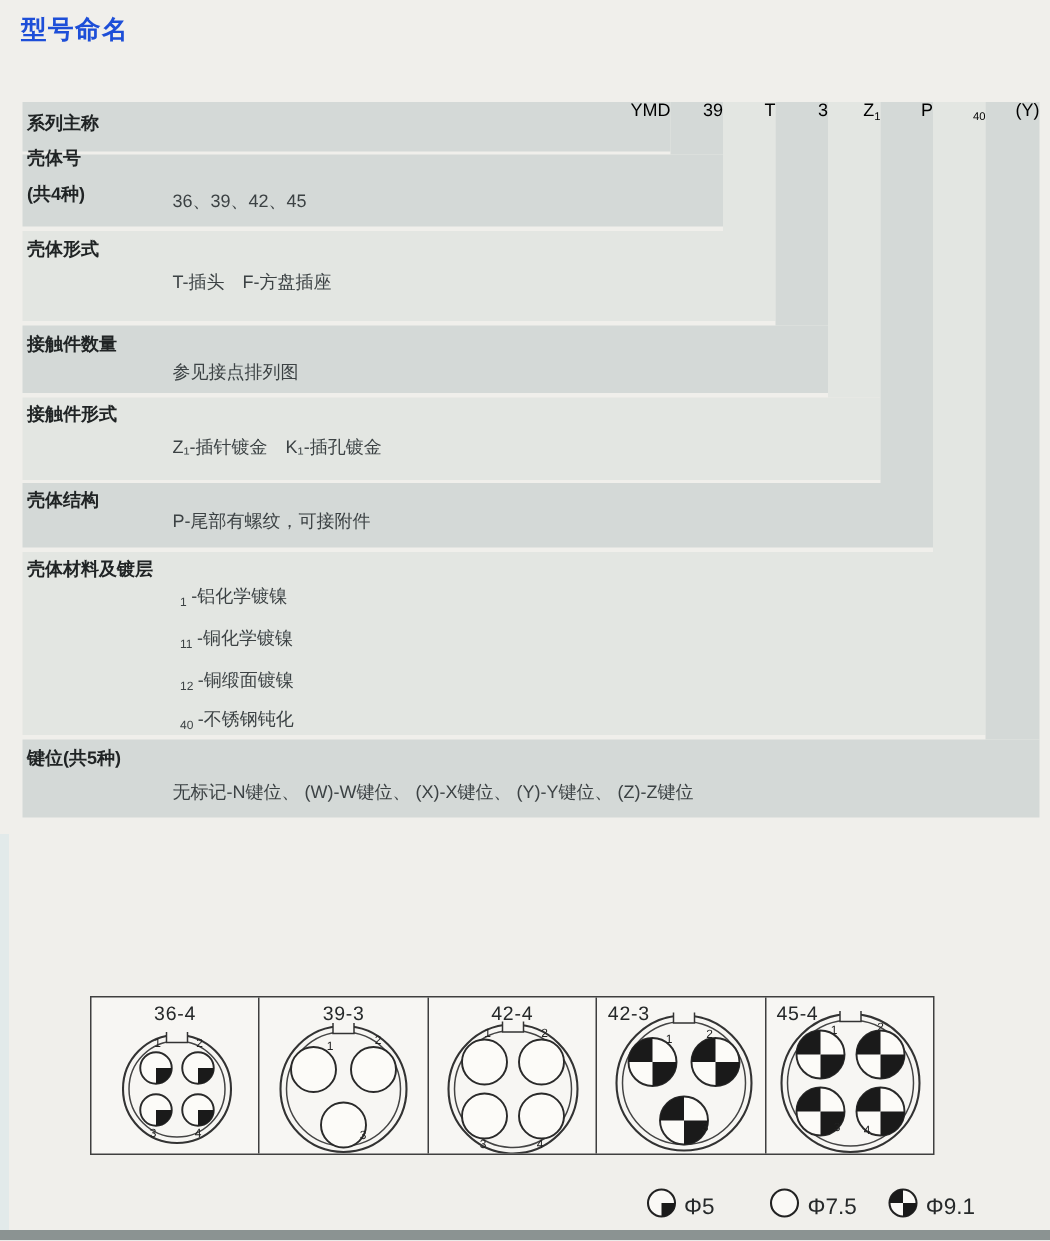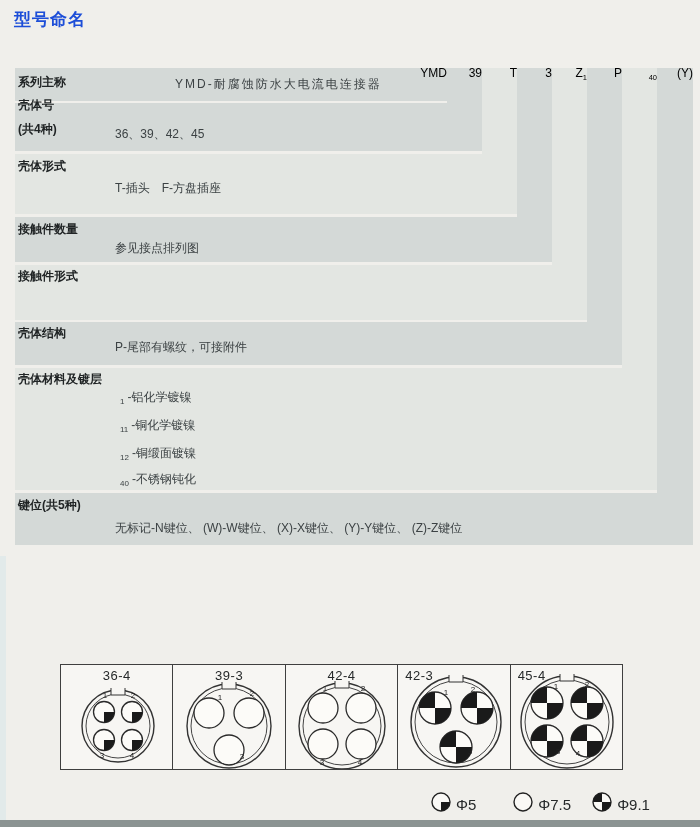--- a/index.html
+++ b/index.html
@@ -73,33 +73,33 @@
   <div class="code" style="left:410px;width:37px;"><span>YMD</span><span class="sub"></span></div>
   <div class="code" style="left:447px;width:35px;"><span>39</span><span class="sub"></span></div>
   <div class="code" style="left:482px;width:35px;"><span>T</span><span class="sub"></span></div>
   <div class="code" style="left:517px;width:35px;"><span>3</span><span class="sub"></span></div>
   <div class="code" style="left:552px;width:35px;"><span>Z</span><span class="sub">1</span></div>
   <div class="code" style="left:587px;width:35px;"><span>P</span><span class="sub"></span></div>
   <div class="code" style="left:622px;width:35px;"><span></span><span class="sub">40</span></div>
   <div class="code" style="left:657px;width:36px;"><span>(Y)</span><span class="sub"></span></div>
 
   <div class="rowlabel" style="top:74px;">系列主称</div>
-  <div class="rowvalue" style="left:175px;top:76px;letter-spacing:2px;">YMD-耐腐蚀防水大电流电连接器</div>
 
   <div class="rowlabel" style="top:97px;">壳体号</div>
   <div class="rowlabel" style="top:121px;">(共4种)</div>
   <div class="rowvalue" style="top:126px;">36、39、42、45</div>
 
   <div class="rowlabel" style="top:158px;">壳体形式</div>
   <div class="rowvalue" style="top:180px;">T-插头　F-方盘插座</div>
 
   <div class="rowlabel" style="top:221px;">接触件数量</div>
   <div class="rowvalue" style="top:240px;">参见接点排列图</div>
 
   <div class="rowlabel" style="top:268px;">接触件形式</div>
+  <div class="rowvalue" style="top:290px;">Z₁-插针镀金　K₁-插孔镀金</div>
 
   <div class="rowlabel" style="top:325px;">壳体结构</div>
   <div class="rowvalue" style="top:339px;">P-尾部有螺纹，可接附件</div>
 
   <div class="rowlabel" style="top:371px;">壳体材料及镀层</div>
   <div class="matitem" style="top:389px;"><span class="sub">1</span><span>-铝化学镀镍</span></div>
   <div class="matitem" style="top:417px;"><span class="sub">11</span><span>-铜化学镀镍</span></div>
   <div class="matitem" style="top:445px;"><span class="sub">12</span><span>-铜缎面镀镍</span></div>
   <div class="matitem" style="top:471px;"><span class="sub">40</span><span>-不锈钢钝化</span></div>
 

